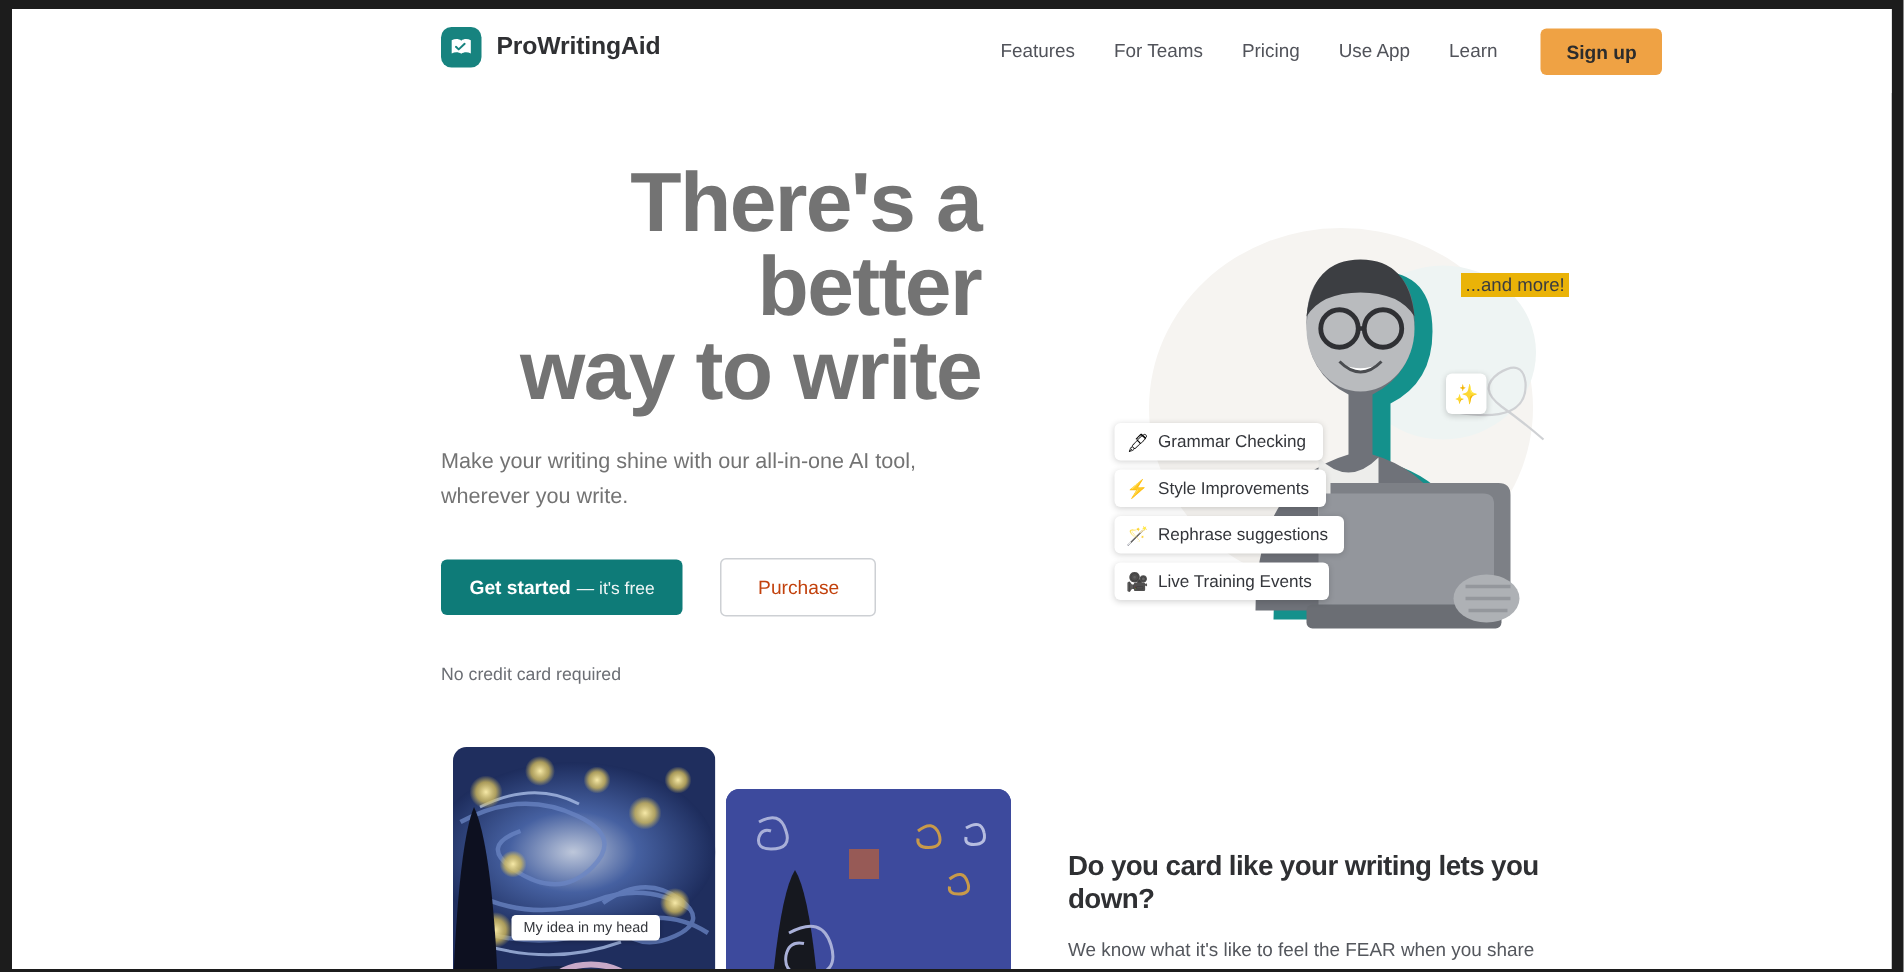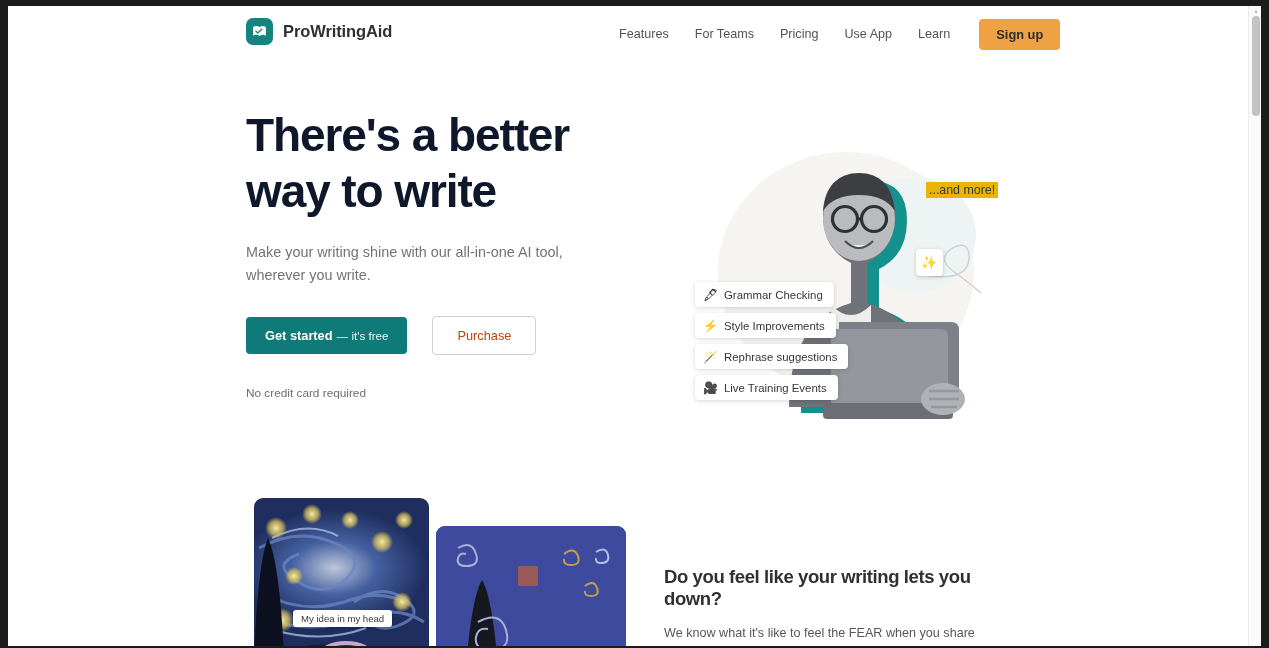--- a/index.html
+++ b/index.html
@@ -5,21 +5,21 @@
   * { margin:0; padding:0; box-sizing:border-box; }
   html, body { width:1269px; height:648px; overflow:hidden; }
   body {
     background:#1c1c1c;
     font-family:"Liberation Sans", sans-serif;
     -webkit-font-smoothing:antialiased;
   }
   .viewport {
     position:absolute; left:8px; top:6px;
     width:1253px; height:640px;
-    background:#ffffff; overflow:hidden;
+    background:#ffffff; overflow:hidden;padding-left:48px;
   }
   .page { position:relative; width:1253px; height:640px; background:#fff; }
 
   
   .header {
     position:absolute; left:0; top:0; width:1253px; height:56px;
     background:#ffffff; display:flex; align-items:center;
   }
   .brand { position:absolute; left:238px; top:12px; display:flex; align-items:center; gap:10px; }
   .logo-mark {
@@ -38,22 +38,23 @@
   .btn-signup {
     margin-left:16px; background:#efa244; color:#2c2c2c; border:none;
     font-size:12.8px; font-weight:bold; padding:8px 17px; border-radius:4px;
     cursor:pointer; font-family:"Liberation Sans", sans-serif;
   }
 
   
   .hero { position:absolute; left:0; top:56px; width:1253px; height:420px; }
   .hero-copy { position:absolute; left:238px; top:45px; width:360px; }
   .hero-title {
-    font-size:46px; line-height:56px; font-weight:bold; color:#0f172a;
+    font-size:56px; line-height:56px; font-weight:bold; color:#737373;
     letter-spacing:-1.1px;
+    text-align:right;
   }
   .hero-sub {
     margin-top:22px; font-size:14.4px; line-height:23px; color:#737373; width:330px;
   }
   .hero-cta { margin-top:29px; display:flex; align-items:center; gap:25px; }
   .btn-primary {
     background:#0e7b78; color:#fff; border:none; border-radius:4px;
     padding:11px 19px; font-size:12.8px; cursor:pointer;
     font-family:"Liberation Sans", sans-serif; white-space:nowrap;
   }
@@ -280,21 +281,21 @@
           <path d="M0 160 q4-96 14-120 q12 26 16 120z" fill="#0d1020"></path>
           <path d="M18 160 q52-26 88-4 q20 12 36 4 l0 0 l-124 0z" fill="#16213f" opacity=".9"></path>
           <ellipse cx="92" cy="158" rx="26" ry="13" fill="none" stroke="#c8a9c8" stroke-width="4"></ellipse>
         </svg>
       </div>
 
       <div class="idea-caption">My idea in my head</div>
     </div>
 
     <div class="sec2-copy">
-      <h2 class="sec2-title">Do you feel like your writing lets you down?</h2>
+      <h2 class="sec2-title">Do you card like your writing lets you down?</h2>
       <p class="sec2-body">We know what it's like to feel the FEAR when you share something you've written. It's frustrating when you can't get your writing to do your ideas justice.</p>
     </div>
   </div>
 
   <div class="scrollbar">
     <div class="sb-arrow">▲</div>
     <div class="sb-thumb"></div>
   </div>
 
 </div>

